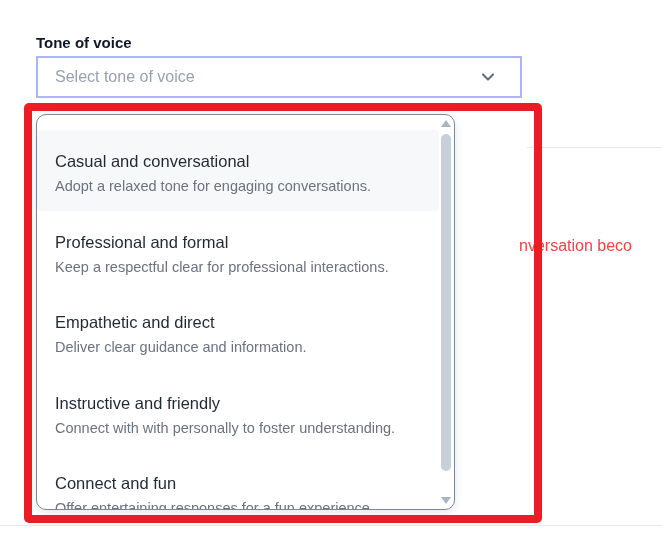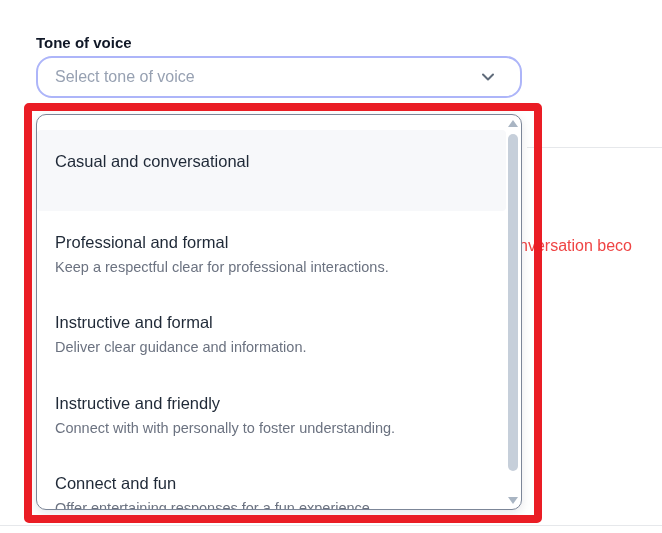--- a/index.html
+++ b/index.html
@@ -16,26 +16,26 @@
   
   .bg-text{position:absolute;left:519px;top:237px;font-size:16px;color:#ef4444;white-space:nowrap;z-index:1;}
   .bg-line-top{position:absolute;left:527px;top:147px;width:135px;height:1px;background:#e6e8eb;z-index:1;}
   .bg-line-bottom{position:absolute;left:0;top:525px;width:662px;height:1px;background:#e6e8eb;z-index:1;}
 
   
   .field-label{position:absolute;left:36px;top:34px;font-size:15px;font-weight:700;color:#111827;white-space:nowrap;z-index:1;}
 
   
   .select-box{position:absolute;left:36px;top:56px;width:486px;height:42px;background:#fff;
-    border:2px solid var(--select-border);border-radius:16px;display:flex;align-items:center;z-index:1;cursor:pointer;}
+    border:2px solid var(--select-border);border-radius:0;display:flex;align-items:center;z-index:1;cursor:pointer;}
   .select-placeholder{margin-left:17px;font-size:16px;color:#97a1b2;white-space:nowrap;}
   .select-chevron{position:absolute;right:22px;top:50%;transform:translateY(-50%);width:20px;height:20px;display:block;}
 
   
-  .dropdown{position:absolute;left:36px;top:114px;width:486px;height:396px;background:#ffffff;
+  .dropdown{position:absolute;left:36px;top:114px;width:419px;height:396px;background:#ffffff;
     border:1px solid #7c8698;border-radius:10px;box-shadow:0 3px 10px rgba(16,24,40,.10);
     overflow:hidden;z-index:2;}
   .options{position:absolute;left:0;top:15px;right:15px;}
   .option{height:80.5px;padding:19px 0 0 18px;cursor:pointer;}
   .option.highlighted{background:var(--option-highlight);border-radius:4px;}
   .option-title{font-size:16.5px;line-height:24px;color:#1f2937;white-space:nowrap;}
   .option-desc{font-size:14.5px;line-height:20px;color:#6b7280;margin-top:3px;white-space:nowrap;}
 
   
   .scrollbar{position:absolute;top:3px;right:2px;bottom:3px;width:12px;z-index:3;}
@@ -64,27 +64,28 @@
     <svg class="select-chevron" viewBox="0 0 20 20" fill="none">
       <path d="M5 7.5 L10 12.5 L15 7.5" stroke="#5f6b7a" stroke-width="2" stroke-linecap="round" stroke-linejoin="round"></path>
     </svg>
   </div>
 
   <div class="dropdown">
     <div class="options">
 
     <div class="option highlighted">
           <div class="option-title">Casual and conversational</div>
+          <div class="option-desc">Adopt a relaxed tone for engaging conversations.</div>
         </div>
         <div class="option">
           <div class="option-title">Professional and formal</div>
           <div class="option-desc">Keep a respectful clear for professional interactions.</div>
         </div>
         <div class="option">
-          <div class="option-title">Instructive and formal</div>
+          <div class="option-title">Empathetic and direct</div>
           <div class="option-desc">Deliver clear guidance and information.</div>
         </div>
         <div class="option">
           <div class="option-title">Instructive and friendly</div>
           <div class="option-desc">Connect with with personally to foster understanding.</div>
         </div>
         <div class="option">
           <div class="option-title">Connect and fun</div>
           <div class="option-desc">Offer entertaining responses for a fun experience.</div>
         </div>

